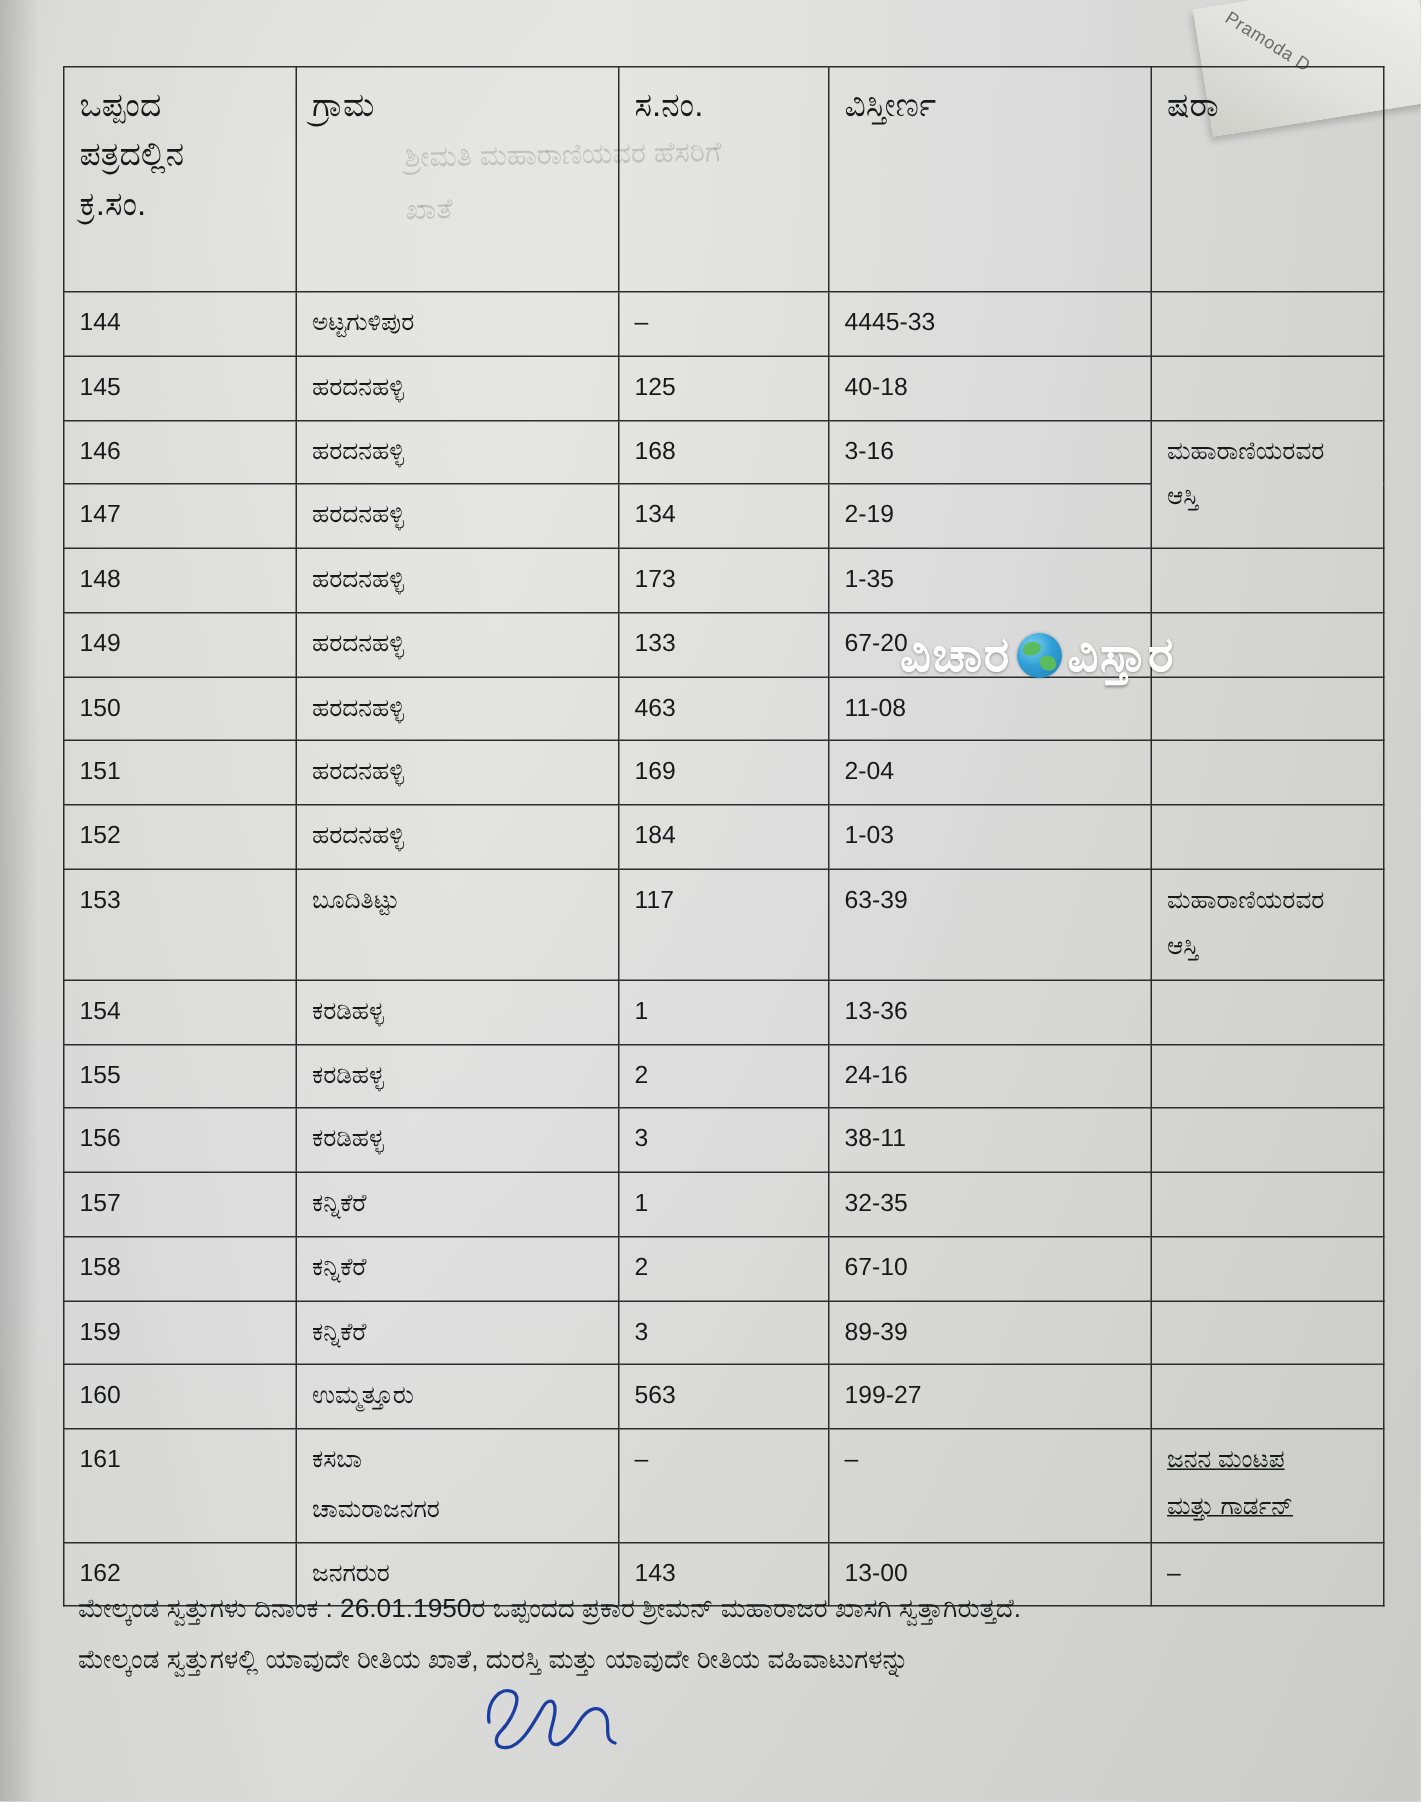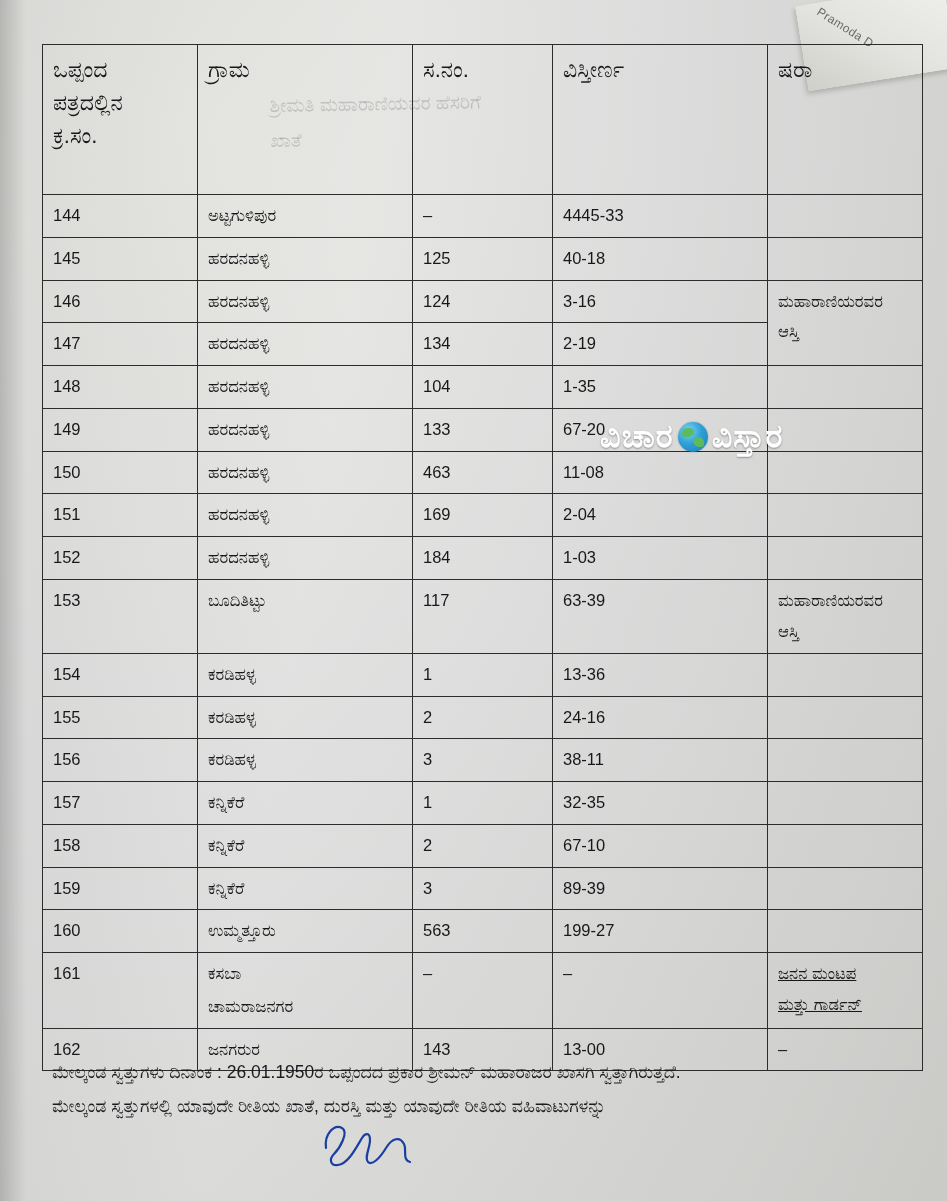--- a/index.html
+++ b/index.html
@@ -222,37 +222,37 @@
         <tr>
           <td>145</td>
           <td>ಹರದನಹಳ್ಳಿ</td>
           <td>125</td>
           <td>40-18</td>
           <td class="rem"></td>
         </tr>
         <tr>
           <td>146</td>
           <td>ಹರದನಹಳ್ಳಿ</td>
-          <td>124</td>
+          <td>168</td>
           <td>3-16</td>
           <td class="rem" rowspan="2">
             <span>ಮಹಾರಾಣಿಯರವರ</span>
             <span class="l2">ಆಸ್ತಿ</span>
           </td>
         </tr>
         <tr>
           <td>147</td>
           <td>ಹರದನಹಳ್ಳಿ</td>
           <td>134</td>
           <td>2-19</td>
         </tr>
         <tr>
           <td>148</td>
           <td>ಹರದನಹಳ್ಳಿ</td>
-          <td>104</td>
+          <td>173</td>
           <td>1-35</td>
           <td class="rem"></td>
         </tr>
         <tr>
           <td>149</td>
           <td>ಹರದನಹಳ್ಳಿ</td>
           <td>133</td>
           <td>67-20</td>
           <td class="rem"></td>
         </tr>

